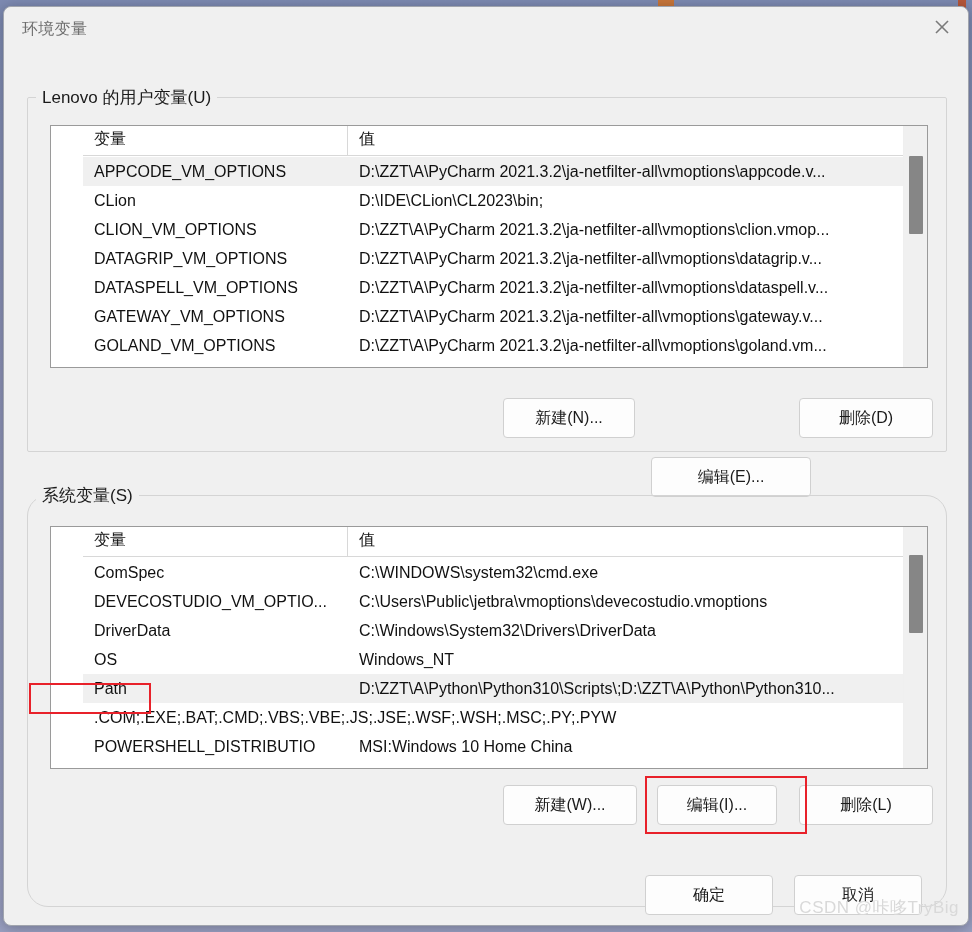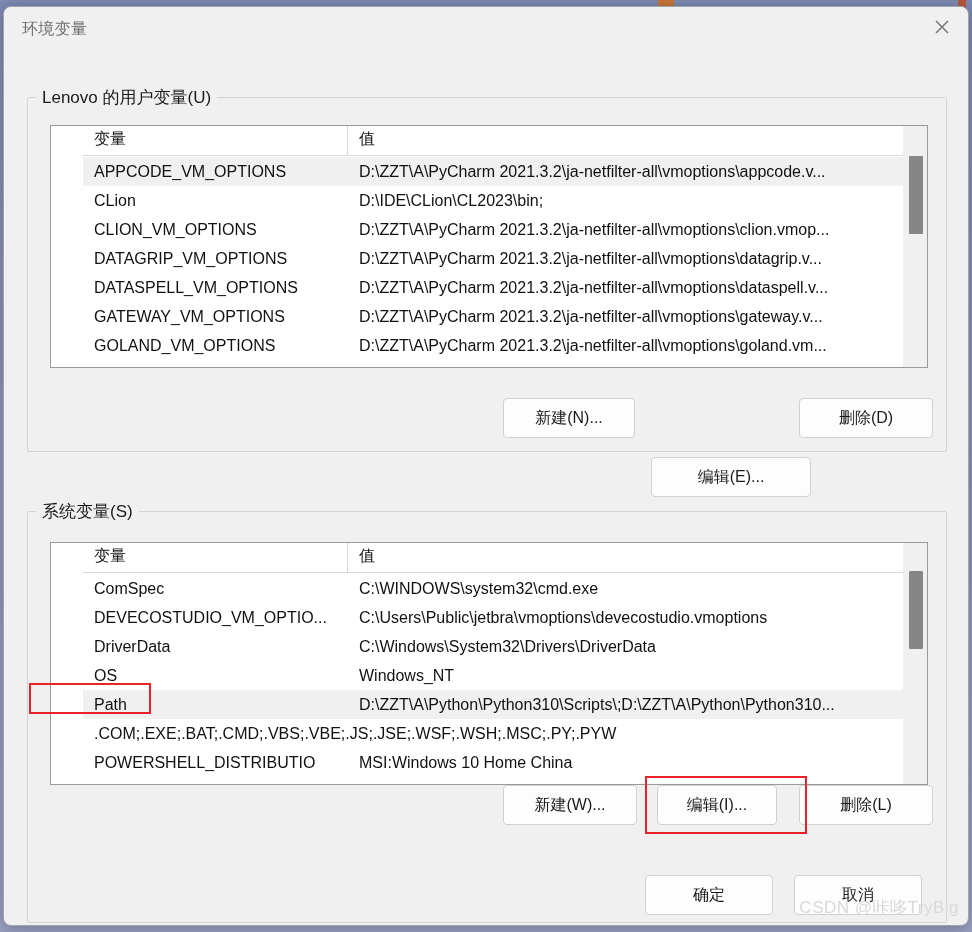--- a/index.html
+++ b/index.html
@@ -69,21 +69,21 @@
   .group-legend {
     position: absolute;
     top: -12px; left: 8px;
     background: #f0f0f0;
     padding: 0 6px;
     font-size: 17px;
     color: #1a1a1a;
     white-space: nowrap;
   }
   #group-user { left: 23px; top: 90px; width: 920px; height: 355px; }
-  #group-system { left: 23px; top: 504px; width: 920px; height: 412px; }
+  #group-system { left: 23px; top: 488px; width: 920px; height: 412px; border-radius: 21px; }
 
   
   .listview {
     position: absolute;
     background: #ffffff;
     border: 1px solid #9a9a9a;
     overflow: hidden;
     padding-left: 32px;
   }
   #list-user { left: 22px; top: 27px; width: 878px; height: 243px; }

